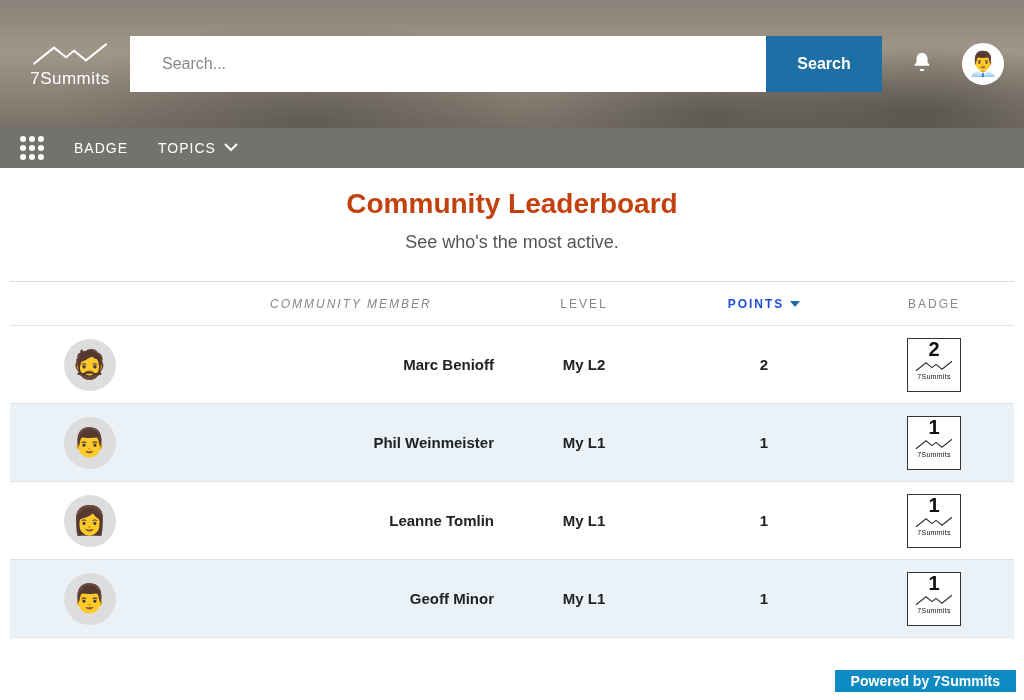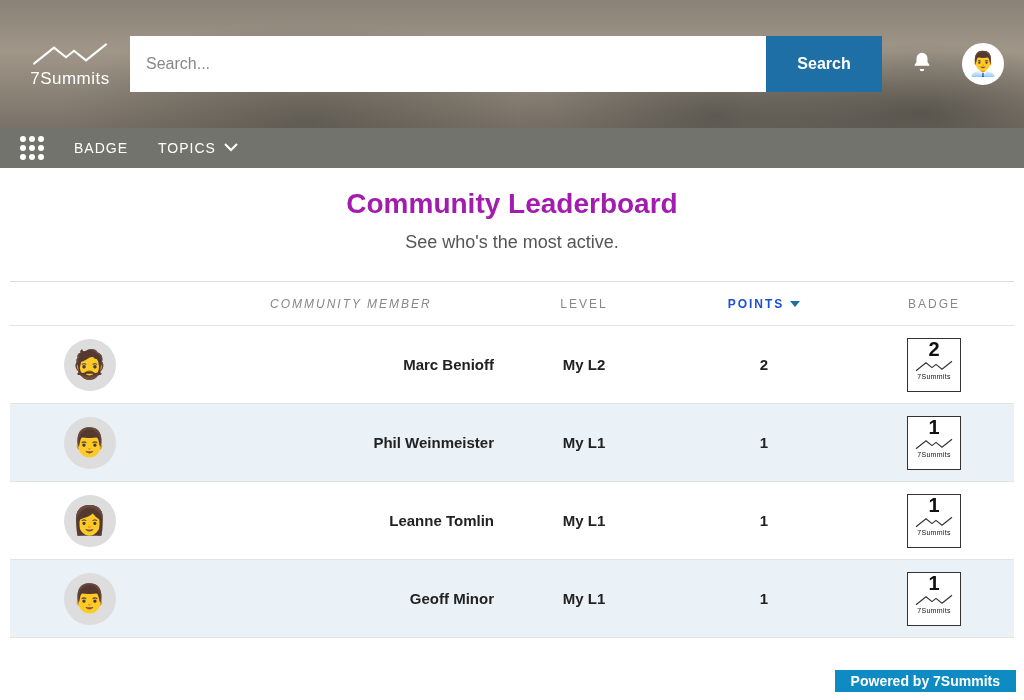--- a/index.html
+++ b/index.html
@@ -21,35 +21,35 @@
       background:
         radial-gradient(ellipse 200px 80px at 70% 90%, rgba(60,60,55,0.5), transparent),
         radial-gradient(ellipse 250px 100px at 30% 95%, rgba(70,68,60,0.5), transparent),
         radial-gradient(ellipse 180px 70px at 90% 88%, rgba(50,50,45,0.5), transparent);
       pointer-events: none;
     }
     .logo { position: relative; z-index: 1; display: flex; flex-direction: column; align-items: center; color: #fff; font-size: 20px; font-weight: 300; letter-spacing: 0.5px; }
     .logo svg { width: 80px; height: 30px; }
     .logo-text { font-size: 17px; }
     .search-wrap { position: relative; z-index: 1; flex: 1; display: flex; height: 56px; }
-    .search-input { flex: 1; border: none; padding: 0 16px; font-size: 16px; color: #4c1d95; background: #fff; outline: none; }
+    .search-input { flex: 1; border: none; padding: 0 32px; font-size: 16px; color: #4c1d95; background: #fff; outline: none; }
     .search-input::placeholder { color: #888; }
     .search-btn { width: 116px; background: #1d6fa5; color: #ffffff; border: none; font-size: 16px; font-weight: 700; cursor: pointer; }
     .bell { position: relative; z-index: 1; width: 40px; text-align: center; color: #fff; font-size: 20px; cursor: pointer; }
     .avatar-small { position: relative; z-index: 1; width: 42px; height: 42px; border-radius: 50%; background: #fff; border: 2px solid #fff; display: flex; align-items: center; justify-content: center; cursor: pointer; overflow: hidden; }
     .avatar-small span { font-size: 24px; }
     
     .navbar { height: 40px; background: rgba(90,90,85,0.85); display: flex; align-items: center; padding: 0 20px; gap: 30px; }
     .apps-icon { display: grid; grid-template-columns: repeat(3, 6px); grid-template-rows: repeat(3, 6px); gap: 3px; cursor: pointer; }
     .apps-icon div { width: 6px; height: 6px; background: #fff; border-radius: 50%; }
     .nav-item { color: #fff; font-size: 14px; font-weight: 400; letter-spacing: 1px; cursor: pointer; display: flex; align-items: center; gap: 8px; }
     .chev { display: inline-block; }
     
     .content { padding: 20px 10px 0; }
-    .title { text-align: center; font-size: 28px; font-weight: 600; color: #a21caf; }
+    .title { text-align: center; font-size: 28px; font-weight: 600; color: #c2410c; }
     .subtitle { text-align: center; font-size: 18px; color: #555; margin-top: 12px; }
     
     .table { margin-top: 28px; border-top: 1px solid #ddd; }
     .thead, .trow { display: flex; align-items: center; border-bottom: 1px solid #e3e3e3; }
     .thead { height: 44px; font-size: 12px; letter-spacing: 2px; color: #888; }
     .thead .th-points { color: #1d4ed8; font-weight: 600; display: flex; align-items: center; justify-content: center; gap: 6px; }
     .col-avatar { width: 160px; display: flex; justify-content: center; }
     .col-member { flex: 1; padding-left: 20px; text-align: right; }
     .col-level { width: 180px; text-align: center; }
     .col-points { width: 180px; text-align: center; }

